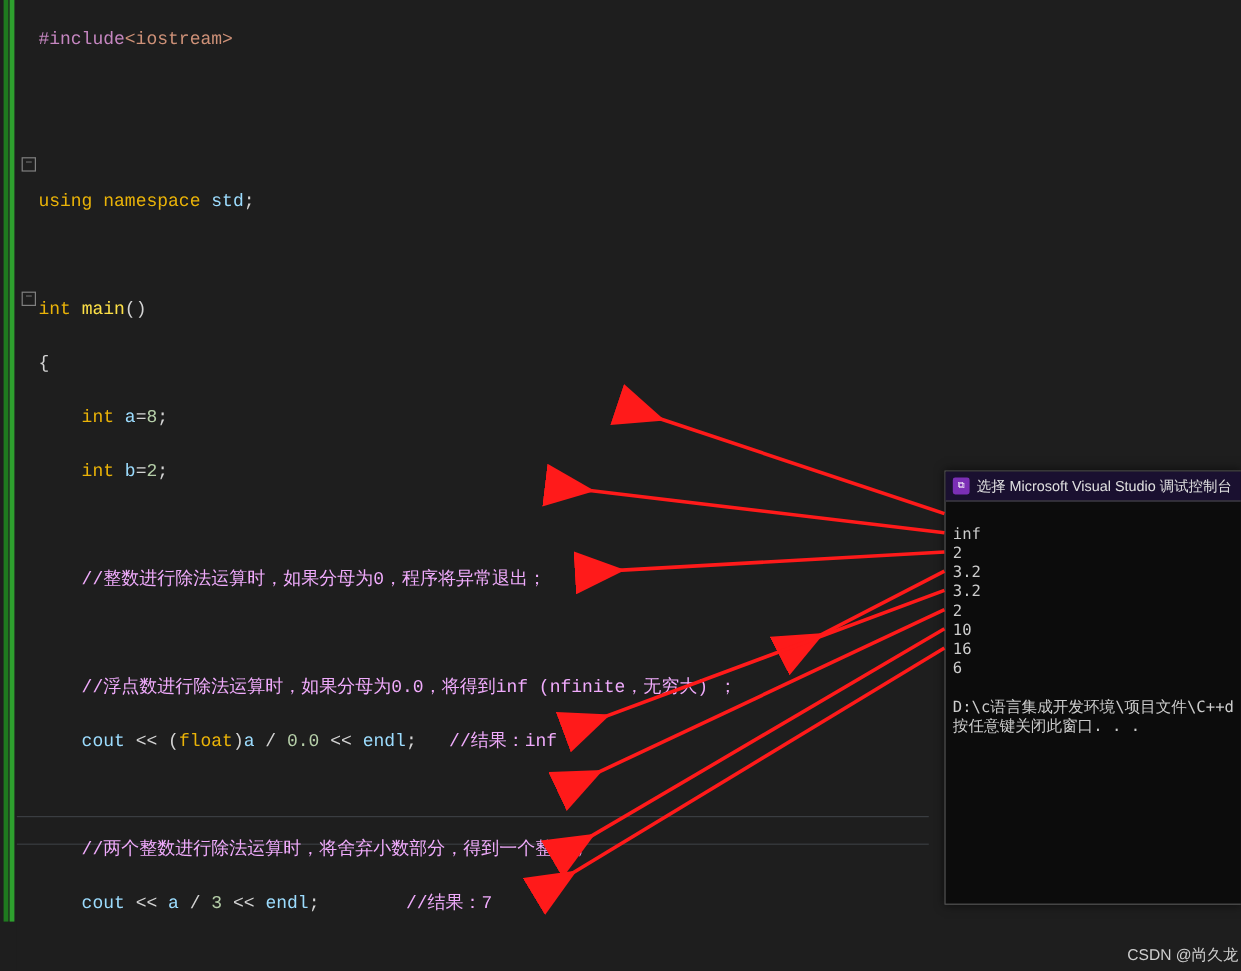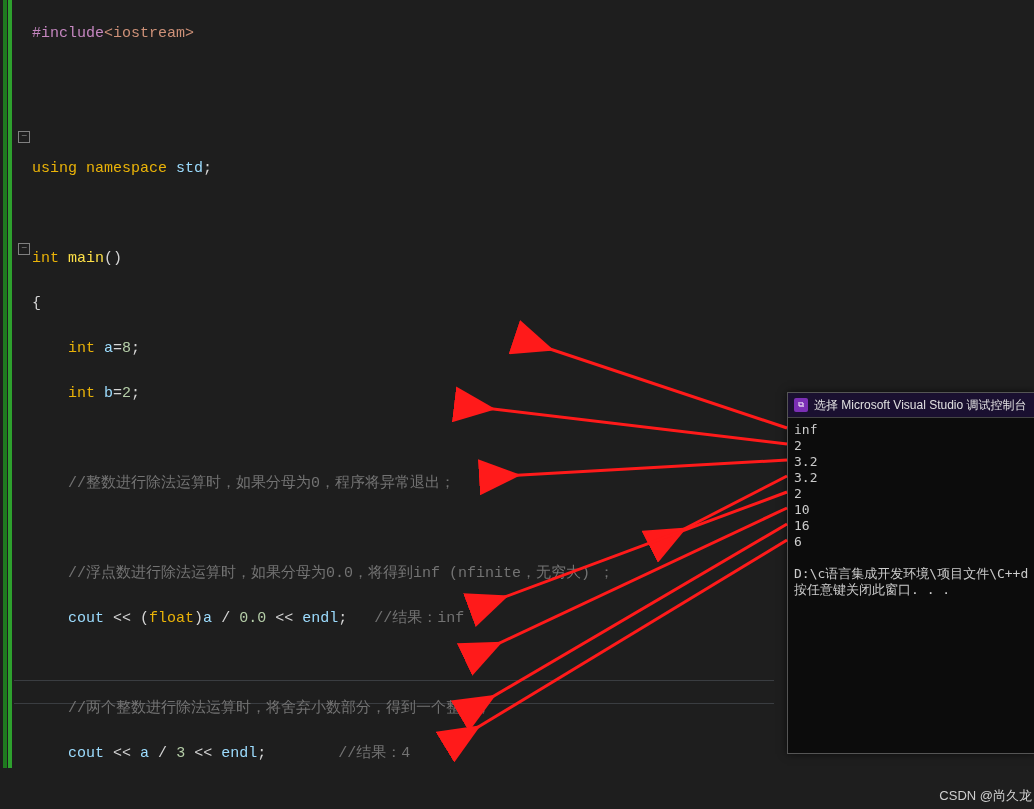--- a/index.html
+++ b/index.html
@@ -7,28 +7,28 @@
   .gutter{position:absolute;left:0;top:0;width:14px;height:809px;background:#1e1e1e}
   .bar-green{position:absolute;left:3px;top:0;width:4px;height:768px;background:#1f7a1f}
   .bar-green2{position:absolute;left:8px;top:0;width:4px;height:768px;background:#2ea02e}
   .code{position:absolute;left:32px;top:0;width:1000px;color:#d4d4d4;line-height:22.5px;white-space:pre}
   .code div{height:22.5px}
   .dir{color:#c586c0}
   .kw-blue{color:#eab308}
   .ident{color:#9cdcfe}
   .str{color:#ce9178}
   .num{color:#b5cea8}
-  .cmt{color:#737373}
+  .cmt{color:#f0abfc}
   .yellow{color:#fde047}
   .fold{position:absolute;left:18px;width:10px;height:10px;border:1px solid #808080;color:#808080;font-size:10px;line-height:9px;text-align:center;background:#1e1e1e}
   .hl-line{position:absolute;left:14px;width:760px;height:22px;border-top:1px solid #3a3d41;border-bottom:1px solid #3a3d41}
   .console{position:absolute;left:787px;top:392px;width:247px;height:360px;background:#0c0c0c;border:1px solid #555;box-shadow:0 0 8px rgba(0,0,0,.6)}
   .console-title{height:24px;background:#1a1030;border-bottom:1px solid #444;display:flex;align-items:center;padding:0 6px;font-family:"Microsoft YaHei",sans-serif;font-size:12px;color:#e0e0e0}
   .console-icon{width:14px;height:14px;background:#7b2fb5;display:inline-flex;align-items:center;justify-content:center;font-size:8px;color:#fff;margin-right:6px;border-radius:2px}
-  .console-body{padding:4px 6px;color:#ccc;font-family:"NSimSun",Consolas,monospace;font-size:13px;line-height:16px;white-space:pre}
+  .console-body{padding:20px 6px;color:#ccc;font-family:"NSimSun",Consolas,monospace;font-size:13px;line-height:16px;white-space:pre}
   svg.arrows{position:absolute;left:0;top:0;width:1034px;height:809px;pointer-events:none}
   .watermark{position:absolute;right:2px;bottom:4px;color:#cfcfcf;font-family:"Microsoft YaHei",sans-serif;font-size:13px}
 </style>
 </head>
 <body>
 
 <div class="editor">
   <div class="gutter">
     <div class="bar-green"></div>
     <div class="bar-green2"></div>
@@ -47,21 +47,21 @@
 <div>{</div>
 <div>    <span class="kw-blue">int</span> <span class="ident">a</span><span>=</span><span class="num">8</span>;</div>
 <div>    <span class="kw-blue">int</span> <span class="ident">b</span><span>=</span><span class="num">2</span>;</div>
 <div></div>
 <div>    <span class="cmt">//整数进行除法运算时，如果分母为0，程序将异常退出；</span></div>
 <div></div>
 <div>    <span class="cmt">//浮点数进行除法运算时，如果分母为0.0，将得到inf (nfinite，无穷大) ；</span></div>
 <div>    <span class="ident">cout</span> <span>&lt;&lt;</span> (<span class="kw-blue">float</span>)<span class="ident">a</span> <span>/</span> <span class="num">0.0</span> <span>&lt;&lt;</span> <span class="ident">endl</span>;   <span class="cmt">//结果：inf</span></div>
 <div></div>
 <div>    <span class="cmt">//两个整数进行除法运算时，将舍弃小数部分，得到一个整数；</span></div>
-<div>    <span class="ident">cout</span> <span>&lt;&lt;</span> <span class="ident">a</span> <span>/</span> <span class="num">3</span> <span>&lt;&lt;</span> <span class="ident">endl</span>;        <span class="cmt">//结果：4</span></div>
+<div>    <span class="ident">cout</span> <span>&lt;&lt;</span> <span class="ident">a</span> <span>/</span> <span class="num">3</span> <span>&lt;&lt;</span> <span class="ident">endl</span>;        <span class="cmt">//结果：7</span></div>
 
 
 
 
 
 
 
 
 
 

